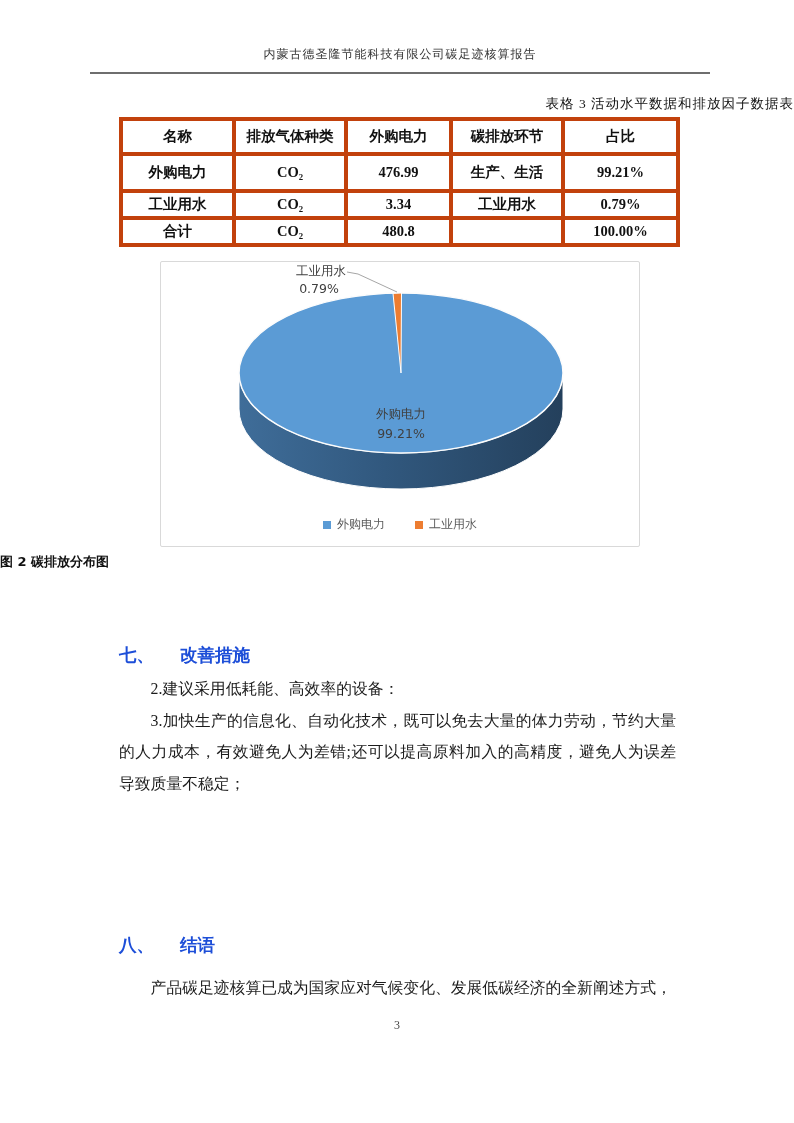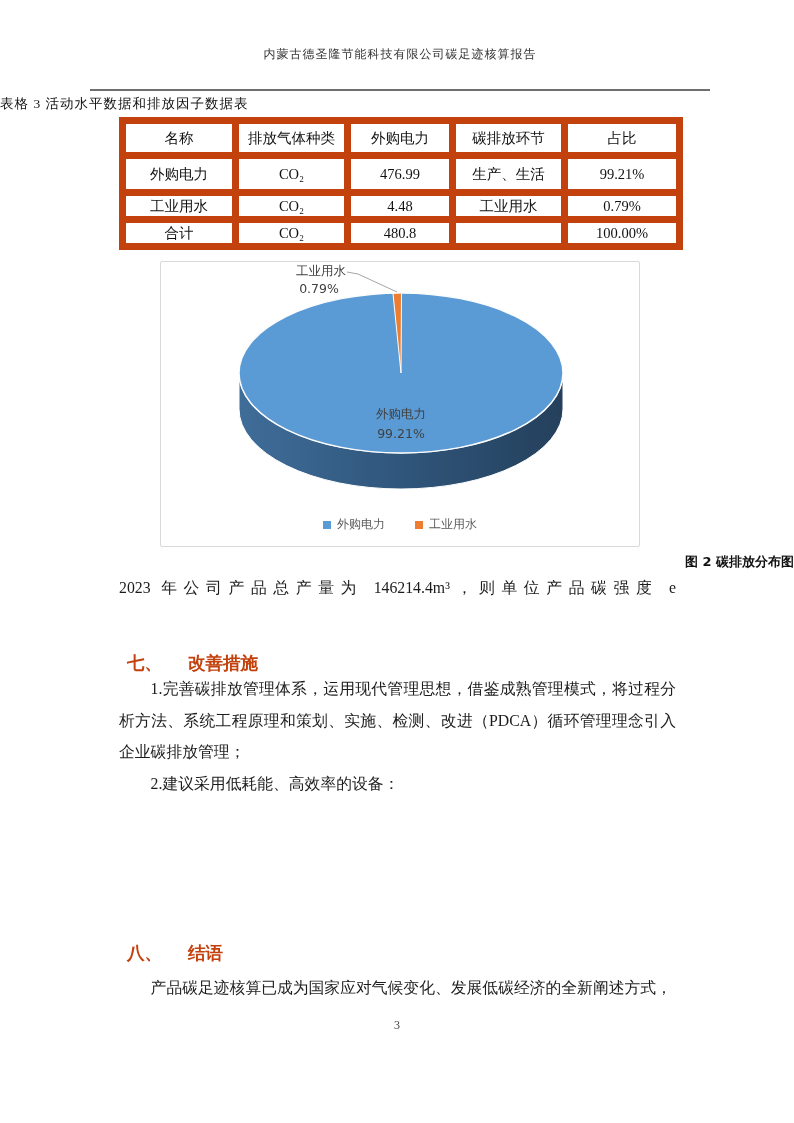--- a/index.html
+++ b/index.html
@@ -3,62 +3,62 @@
 <meta charset="utf-8">
 <style>
   html,body{margin:0;padding:0;background:#888;}
   .page{
     position:relative;width:794px;height:1123px;margin:0 auto;background:#fff;
     font-family:"Liberation Serif","DejaVu Serif",serif;color:#1c1c1c;overflow:hidden;
   }
   
   .doc-header{
     position:absolute;top:46px;left:90px;right:84px;text-align:center;
-    font-size:12px;color:#333;padding-bottom:26px;border-bottom:2px solid #6e6e6e;
+    font-size:12px;color:#333;padding-bottom:9px;border-bottom:2px solid #6e6e6e;
     letter-spacing:1px;
   }
   
   .table-caption{
-    position:absolute;top:95px;left:0;right:0;text-align:left;
+    position:absolute;top:95px;left:0;right:0;text-align:right;
     font-size:13.5px;color:#111;letter-spacing:1px;
   }
   table.data{
     position:absolute;top:117px;left:119px;width:557px;
     border-collapse:collapse;table-layout:fixed;
     font-size:14.5px;color:#111;
   }
   table.data th,table.data td{
-    border:7px solid #c2410c;text-align:center;vertical-align:middle;
-    font-weight:normal;padding:0 2px;overflow:hidden;white-space:nowrap;
+    border:4px solid #c2410c;text-align:center;vertical-align:middle;
+    font-weight:bold;padding:0 2px;overflow:hidden;white-space:nowrap;
   }
   tr.h-row{height:35px;} tr.r0{height:37px;} tr.r1{height:27px;} tr.r2{height:27px;}
   
   .chart-box{
     position:absolute;top:261px;left:160px;width:478px;height:284px;
     background:#fff;border:1px solid #d9d9d9;border-radius:2px;
   }
   .chart-box svg{position:absolute;top:0;left:0;}
   .chart-legend{
     position:absolute;left:0;right:0;bottom:13px;display:flex;justify-content:center;
     gap:30px;align-items:center;
     font-family:"DejaVu Sans","Liberation Sans",sans-serif;font-size:12px;color:#595959;
   }
   .legend-item{display:flex;align-items:center;gap:6px;}
   .swatch{width:8px;height:8px;display:inline-block;}
   .figure-caption{
-    position:absolute;top:553px;left:0;right:0;text-align:right;
+    position:absolute;top:553px;left:0;right:0;text-align:left;
     font-family:"DejaVu Sans","Liberation Sans",sans-serif;font-weight:700;font-size:13px;color:#111;
   }
   
   .intro{position:absolute;top:572px;left:119px;width:557px;font-size:15.8px;line-height:32px;}
   .intro .just-line{text-align:justify;text-align-last:justify;}
   .sec-heading{
-    position:absolute;left:119px;margin:8px;
+    position:absolute;left:119px;margin:0;
     font-family:"DejaVu Sans","Liberation Sans",sans-serif;font-weight:700;
-    font-size:17.5px;color:#c2410c;line-height:24px;
+    font-size:17.5px;color:#1d4ed8;line-height:24px;
   }
   #heading-7{top:643px;} #heading-8{top:933px;}
   .sec-heading .num{display:inline-block;margin-right:26px;}
   .body-block{position:absolute;left:119px;width:557px;font-size:15.8px;line-height:31.7px;}
   #block-measures{top:673px;} #block-closing{top:972px;}
   .body-block p{margin:0;text-indent:2em;text-align:justify;}
   
   .page-number{
     position:absolute;top:1018px;left:0;right:0;text-align:center;
     font-size:12px;color:#444;
@@ -98,21 +98,21 @@
       <tr class="r0">
         <td>外购电力</td>
         <td>CO₂</td>
         <td>476.99</td>
         <td>生产、生活</td>
         <td>99.21%</td>
       </tr>
       <tr class="r1">
         <td>工业用水</td>
         <td>CO₂</td>
-        <td>4.48</td>
+        <td>3.34</td>
         <td>工业用水</td>
         <td>0.79%</td>
       </tr>
       <tr class="r2">
         <td>合计</td>
         <td>CO₂</td>
         <td>480.8</td>
         <td></td>
         <td>100.00%</td>
       </tr>
@@ -152,29 +152,28 @@
       <span class="legend-item">
         <span class="swatch" style="background-color: rgb(237, 125, 49);"></span>
         <span>工业用水</span>
       </span>
     </div>
   </div>
 
   <div class="figure-caption">图 2 碳排放分布图</div>
 
   <div class="intro">
-    <div class="just-line">2023 年公司产品总产量为 146214.4m³，则单位产品碳强度 e</div>
   </div>
 
   <h2 class="sec-heading" id="heading-7">
     <span class="num">七、</span><span>改善措施</span>
   </h2>
   <div class="body-block" id="block-measures">
-    <p>1.完善碳排放管理体系，运用现代管理思想，借鉴成熟管理模式，将过程分析方法、系统工程原理和策划、实施、检测、改进（PDCA）循环管理理念引入企业碳排放管理；</p>
     <p>2.建议采用低耗能、高效率的设备：</p>
+    <p>3.加快生产的信息化、自动化技术，既可以免去大量的体力劳动，节约大量的人力成本，有效避免人为差错;还可以提高原料加入的高精度，避免人为误差导致质量不稳定；</p>
   </div>
 
   <h2 class="sec-heading" id="heading-8">
     <span class="num">八、</span><span>结语</span>
   </h2>
   <div class="body-block" id="block-closing">
     <p>产品碳足迹核算已成为国家应对气候变化、发展低碳经济的全新阐述方式，</p>
   </div>
 
   <div class="page-number">3</div>

